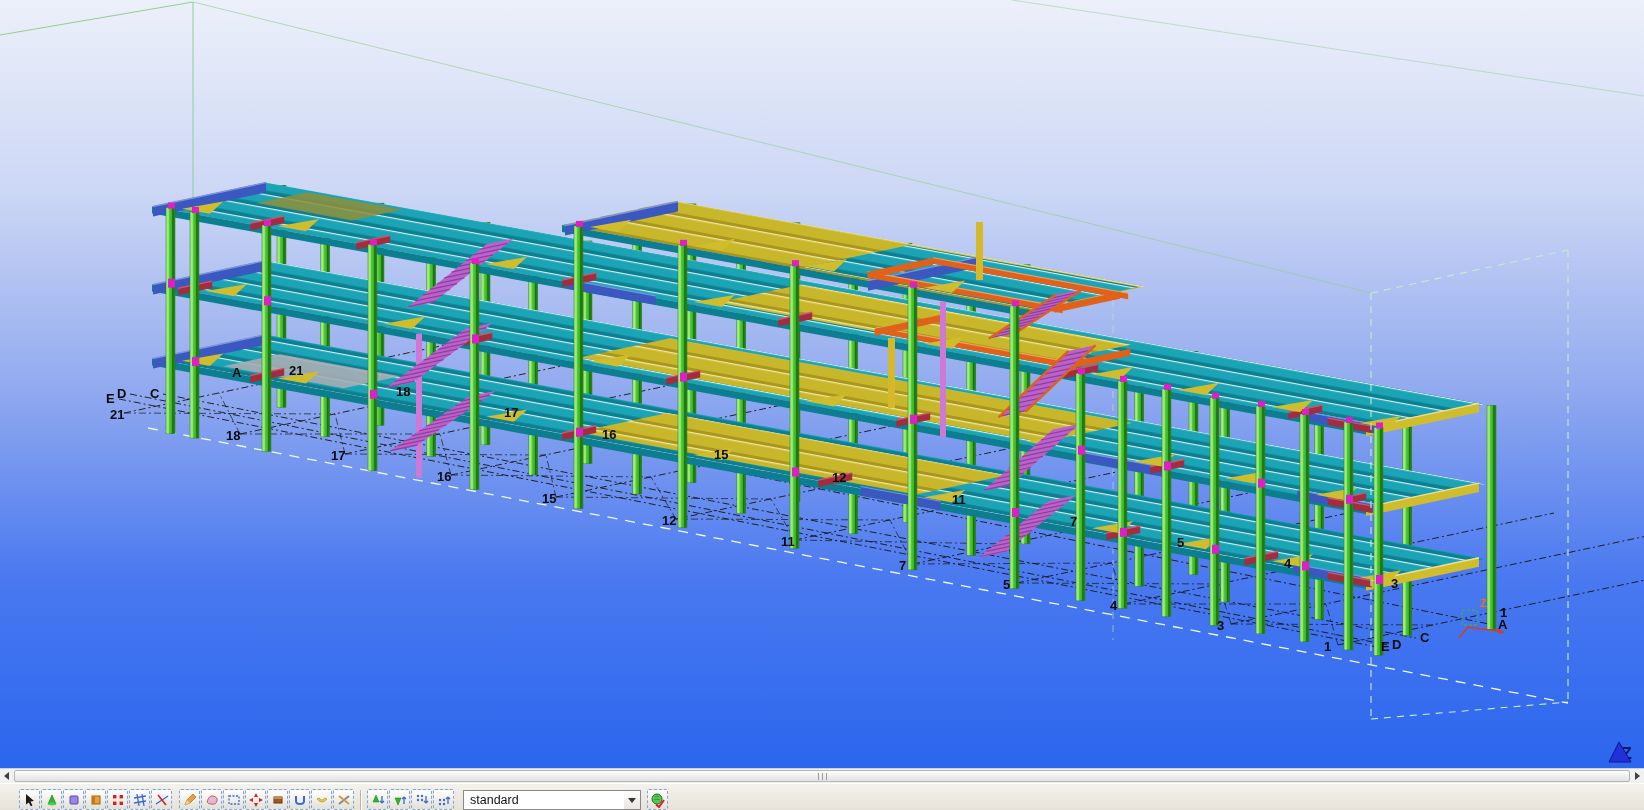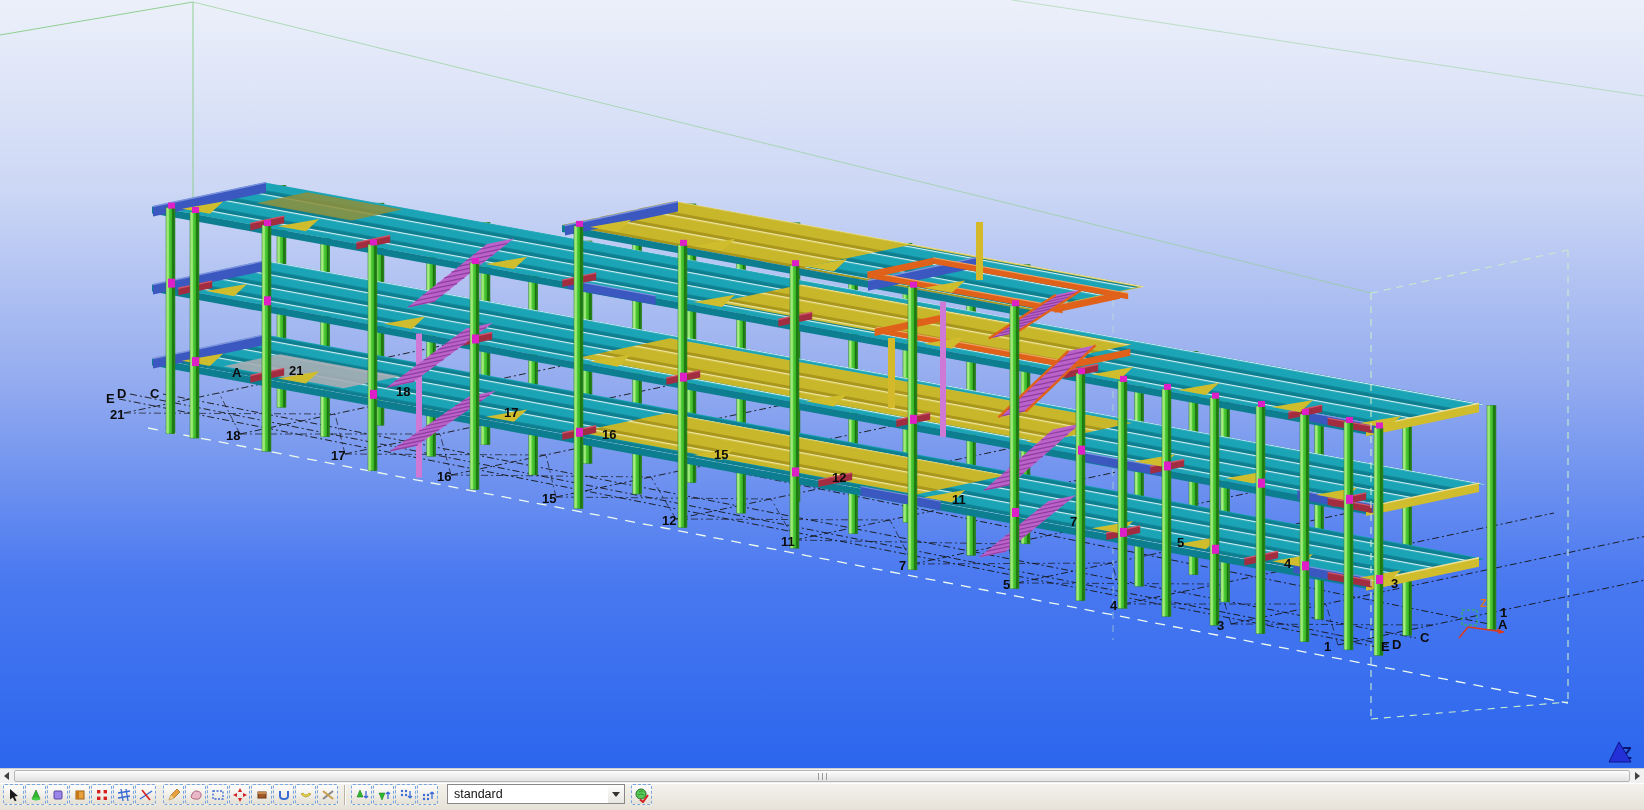--- a/index.html
+++ b/index.html
@@ -16,22 +16,22 @@
   .hscroll{height:15px;display:flex;align-items:stretch;background:#f1f1f1;
            border-top:1px solid #cfcfcf;box-sizing:border-box;}
   .sb-btn{width:13px;display:flex;align-items:center;justify-content:center;background:#f1f1f1;}
   .arr-l{width:0;height:0;border-top:4px solid transparent;border-bottom:4px solid transparent;border-right:5px solid #404040;}
   .arr-r{width:0;height:0;border-top:4px solid transparent;border-bottom:4px solid transparent;border-left:5px solid #404040;}
   .sb-track{flex:1;position:relative;background:#f1f1f1;}
   .sb-thumb{position:absolute;left:1px;right:1px;top:1px;bottom:1px;border:1px solid #b5b5b5;border-radius:2px;
             background:linear-gradient(#fdfdfd,#e2e2e2);display:flex;align-items:center;justify-content:center;}
   .grip{width:9px;height:7px;background:repeating-linear-gradient(90deg,#9a9a9a 0 1px,transparent 1px 4px);}
   
-  .toolbar{height:27px;display:flex;align-items:flex-start;background:linear-gradient(#f4f2ec,#e6e2d8);
-           border-top:1px solid #fff;box-sizing:border-box;padding-left:3px;}
+  .toolbar{height:27px;display:flex;align-items:flex-end;background:linear-gradient(#f4f2ec,#e6e2d8);
+           border-top:1px solid #fff;box-sizing:border-box;padding-left:19px;}
   .strip{display:flex;align-items:center;}
   .tb-btn{width:21px;height:21px;padding:0;margin-right:1px;display:flex;align-items:center;justify-content:center;
           border:1px dashed #7aa6e0;border-radius:2px;background:linear-gradient(#fffffe,#e3dfd5);cursor:pointer;}
   .tb-gap{width:6px;}
   .tb-sep{width:0;height:20px;border-left:1px solid #b7b3aa;border-right:1px solid #ffffff;margin:0 5px;}
   .combo{height:20px;width:178px;margin-left:8px;background:#fff;border:1px solid #888;display:flex;
          align-items:center;font-size:12.5px;color:#111;box-sizing:border-box;padding-left:6px;}
   .combo-text{flex:1;}
   .combo-btn{width:16px;height:100%;display:flex;align-items:center;justify-content:center;background:linear-gradient(#fdfdfd,#e8e6e0);}
   .arr-d{width:0;height:0;border-left:4px solid transparent;border-right:4px solid transparent;border-top:5px solid #333;}

